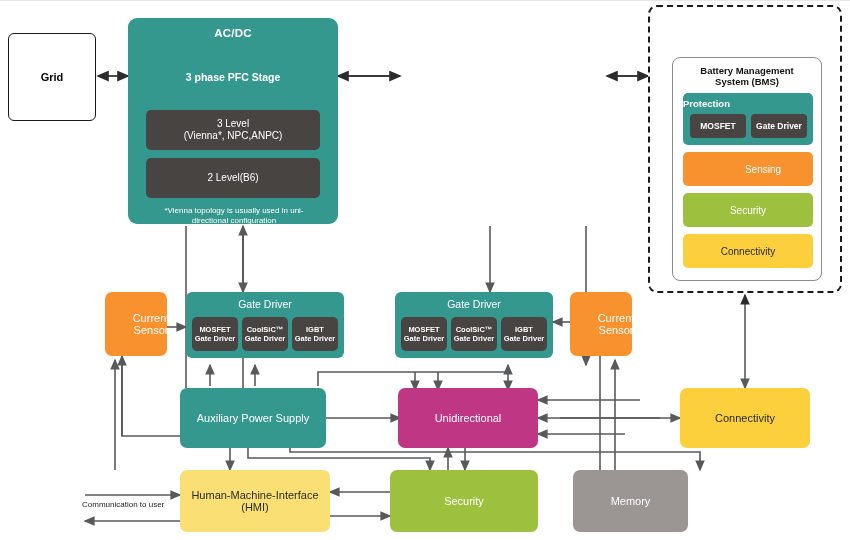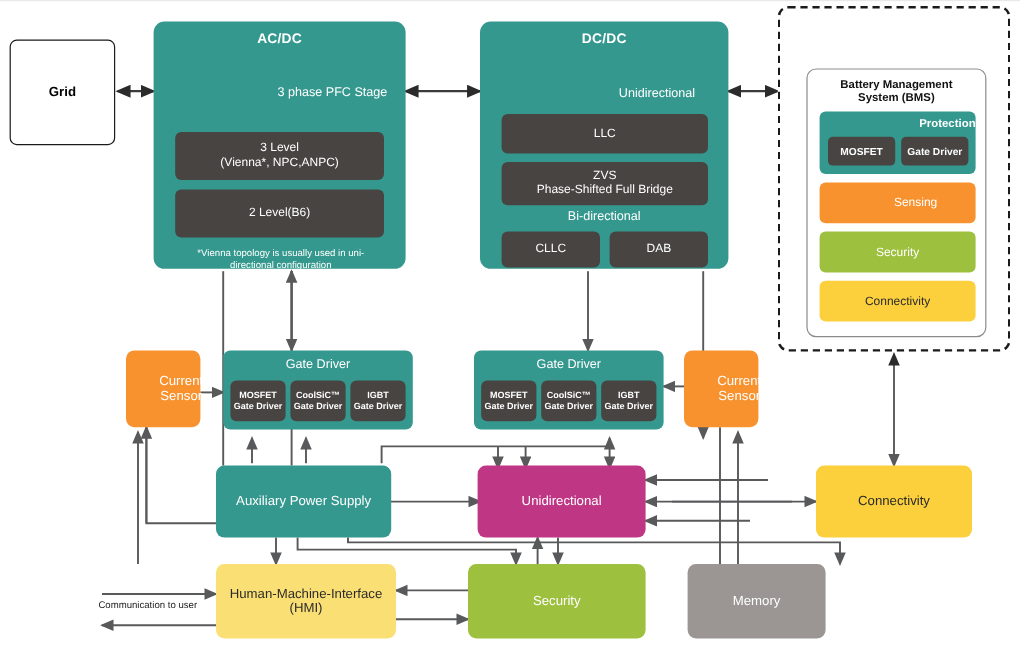--- a/index.html
+++ b/index.html
@@ -11,21 +11,21 @@
     background:#ffffff;
     overflow:hidden;
   }
   .blk{position:absolute;box-sizing:border-box;display:flex;flex-direction:column;
        align-items:center;justify-content:center;text-align:center;border-radius:7px;}
   .lbl{line-height:1.18;}
 
   
   .stage{background:#34988e;color:#ffffff;border-radius:9px;}
   .stage-title{font-weight:bold;font-size:11.5px;letter-spacing:.2px;}
-  .stage-sub{font-weight:normal;font-size:10.5px;margin-left:44px;}
+  .stage-sub{font-weight:bold;font-size:10.5px;}
   .stage-sub-reg{font-weight:normal;font-size:10.5px;}
   .dark{background:#474442;color:#ffffff;border-radius:5px;display:flex;
         align-items:center;justify-content:center;text-align:center;font-size:10px;
         line-height:1.2;box-sizing:border-box;position:absolute;}
   .note{font-size:8px;line-height:1.25;color:#ffffff;position:absolute;text-align:center;}
 
   
   .grid-box{background:#ffffff;border:1.6px solid #1a1a1a;border-radius:6px;
             color:#000;font-weight:bold;font-size:11px;}
 
@@ -41,21 +41,21 @@
   
   .dashed-panel{position:absolute;border:2.2px dashed #1a1a1a;border-radius:9px;
                 background:#ffffff;box-sizing:border-box;}
   .bms-title{position:absolute;width:100%;text-align:center;font-weight:bold;
              font-size:12.5px;color:#111;line-height:1.2;}
   .inner-panel{position:absolute;border:1.3px solid #8b8b8b;border-radius:8px;
                background:#ffffff;box-sizing:border-box;}
   .inner-title{position:absolute;width:100%;text-align:center;font-weight:bold;
                font-size:9.5px;color:#111;line-height:1.2;}
   .prot{position:absolute;background:#34988e;border-radius:5px;box-sizing:border-box;}
-  .prot-title{position:absolute;width:100%;text-align:right;color:#fff;
+  .prot-title{position:absolute;width:100%;text-align:left;color:#fff;
               font-weight:bold;font-size:9.5px;}
   .chip{position:absolute;background:#474442;color:#fff;border-radius:4px;
         display:flex;align-items:center;justify-content:center;font-size:8.5px;
         font-weight:bold;box-sizing:border-box;}
   .bar{position:absolute;border-radius:5px;display:flex;align-items:center;
        justify-content:center;font-size:10px;box-sizing:border-box;}
 
   
   svg.wires{position:absolute;left:0;top:0;width:850px;height:540px;pointer-events:none;}
   .wire{stroke:#58595b;stroke-width:1.6;fill:none;}
@@ -171,42 +171,20 @@
     </div>
 
     <div class="dark" style="left:18px;top:140px;width:174px;height:40px;flex-direction:row;">
       <span>2 Level</span>
       <span>(B6)</span>
     </div>
 
     <div class="note" style="left:26px;top:188px;width:160px;">*Vienna topology is usually used in uni-directional configuration</div>
   </div>
 
-  <div class="stage" style="position:absolute;left:400px;top:18px;width:207px;height:206px;">
-    <div class="stage-title" style="position:absolute;width:100%;top:9px;text-align:center;">DC/DC</div>
-    <div class="stage-sub" style="position:absolute;width:100%;top:54px;text-align:center;">Unidirectional</div>
-
-    <div class="dark" style="left:18px;top:77px;width:172px;height:33px;">
-      <span>LLC</span>
-    </div>
-
-    <div class="dark" style="left:18px;top:117px;width:172px;height:36px;flex-direction:column;">
-      <span>ZVS</span>
-      <span>Phase-Shifted Full Bridge</span>
-    </div>
-
-    <div class="stage-sub-reg" style="position:absolute;width:100%;top:156px;text-align:center;">Bi-directional</div>
-
-    <div class="dark" style="left:18px;top:175px;width:82px;height:30px;">
-      <span>CLLC</span>
-    </div>
-    <div class="dark" style="left:108px;top:175px;width:82px;height:30px;">
-      <span>DAB</span>
-    </div>
-  </div>
 
   <div class="dashed-panel" style="left:648px;top:5px;width:194px;height:288px;">
 
     <div class="inner-panel" style="left:22px;top:50px;width:150px;height:224px;">
       <div class="inner-title" style="top:7px;">
         <span>Battery Management</span><br>
         <span>System (BMS)</span>
       </div>
 
       <div class="prot" style="left:10px;top:35px;width:130px;height:52px;">

